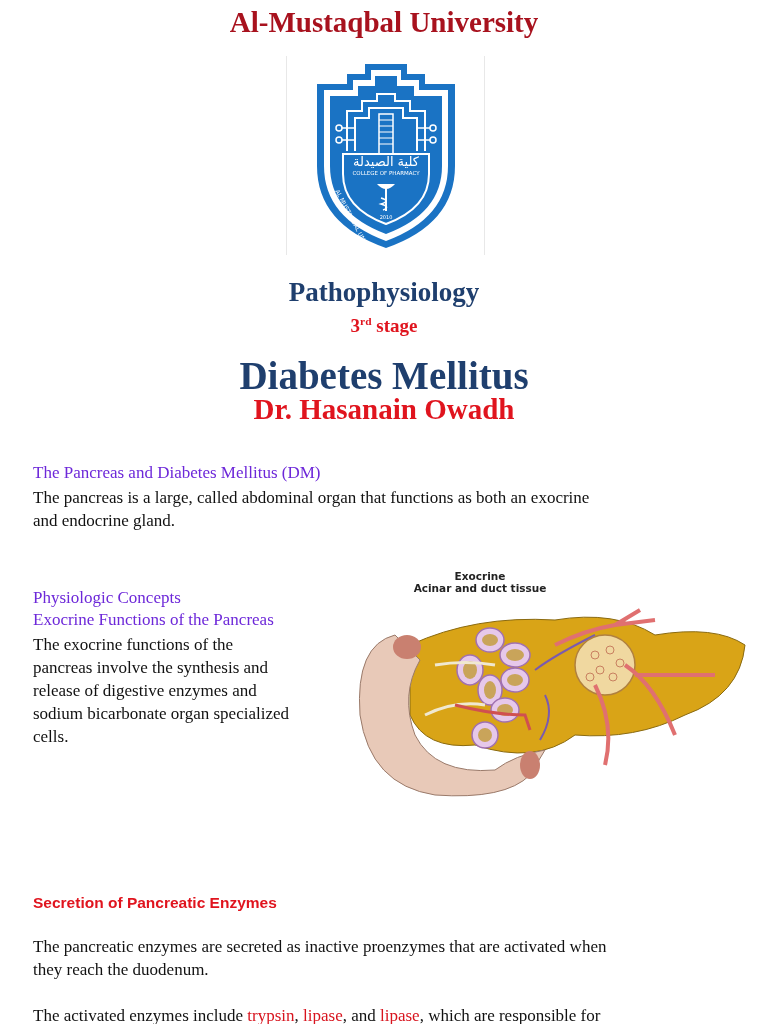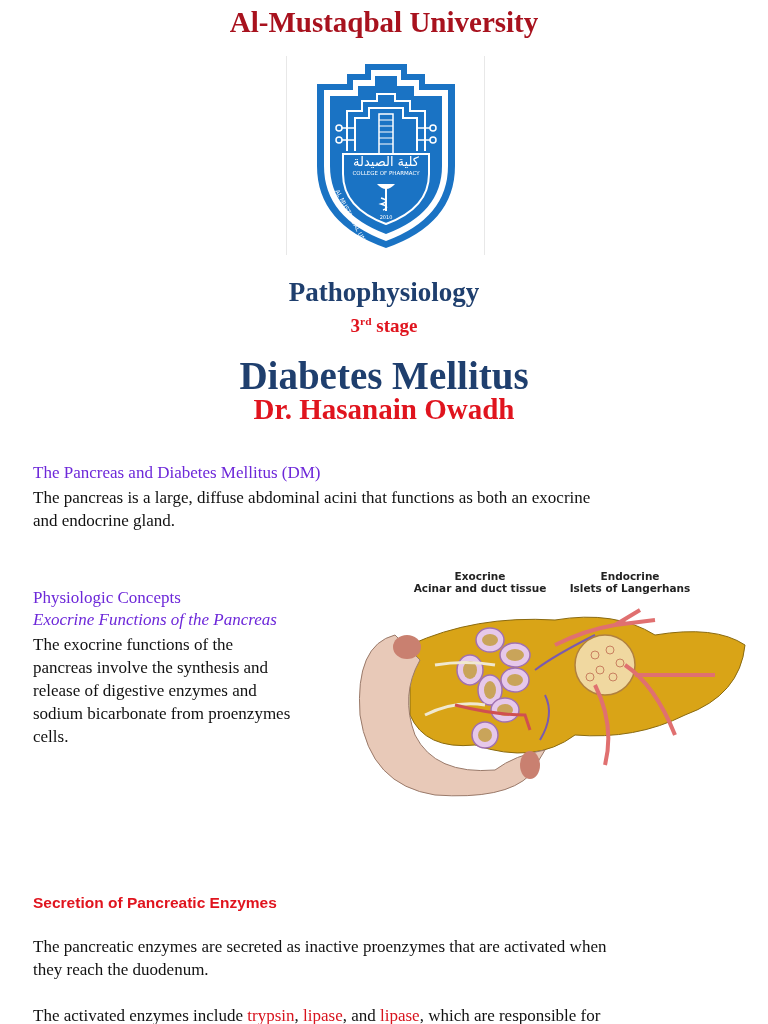--- a/index.html
+++ b/index.html
@@ -58,42 +58,38 @@
   </svg>
 </div>
 
 <div class="abs title-line t-blue" style="top:277px; font-size:27px;">Pathophysiology</div>
 <div class="abs title-line t-red" style="top:315px; font-size:19px;"><span>3</span><sup>rd</sup><span> stage</span></div>
 <div class="abs title-line t-blue" style="top:353px; font-size:39px;">Diabetes Mellitus</div>
 <div class="abs title-line t-red" style="top:393px; font-size:29px;">Dr. Hasanain Owadh</div>
 
 <div class="abs h-red" style="left:33px; top:463px;">The Pancreas and Diabetes Mellitus (DM)</div>
 <div class="abs body" style="left:33px; top:486px; width:700px;">
-  <div>The pancreas is a large, diffuse abdominal acini that functions as both an exocrine</div>
+  <div>The pancreas is a large, called abdominal organ that functions as both an exocrine</div>
   <div>and endocrine gland.</div>
 </div>
 
 <div class="abs h-red" style="left:33px; top:588px;">Physiologic Concepts</div>
-<div class="abs h-red" style="left:33px; top:610px;font-style:italic;">Exocrine Functions of the Pancreas</div>
+<div class="abs h-red" style="left:33px; top:610px;">Exocrine Functions of the Pancreas</div>
 <div class="abs body" style="left:33px; top:633px; width:300px;">
   <div>The exocrine functions of the</div>
   <div>pancreas involve the synthesis and</div>
   <div>release of digestive enzymes and</div>
-  <div>sodium bicarbonate from proenzymes</div>
+  <div>sodium bicarbonate organ specialized</div>
   <div>cells.</div>
 </div>
 
 <div class="abs" style="left:355px; top:565px; width:395px; height:240px;">
   <div class="abs diag-label" style="left:40px; top:5px; width:170px;">
     <div>Exocrine</div>
       <div>Acinar and duct tissue</div>
-  </div>
-  <div class="abs diag-label" style="left:200px; top:5px; width:150px;">
-    <div>Endocrine</div>
-      <div>Islets of Langerhans</div>
   </div>
   <svg class="abs" style="left:0; top:40px;" width="395" height="200" viewBox="0 0 395 200">
 
     <path d="M55 40 Q120 10 200 15 Q260 5 300 30 Q360 20 390 40 Q385 90 330 110 Q280 135 220 130 Q180 160 120 140 Q70 145 55 110 Z" fill="#d9a417" stroke="#8a6a10" stroke-width="1"></path>
 
     <path d="M40 30 Q0 40 5 110 Q15 180 80 190 Q150 195 175 170 L190 145 Q160 150 140 165 Q80 170 60 130 Q45 90 65 55 Z" fill="#e8c9b8" stroke="#9a7a6a" stroke-width="1"></path>
     <ellipse cx="52" cy="42" rx="14" ry="12" fill="#c98070"></ellipse>
     <ellipse cx="175" cy="160" rx="10" ry="14" fill="#c98070"></ellipse>
 
     <g fill="#e6c8ea" stroke="#a070b0" stroke-width="1.5">

